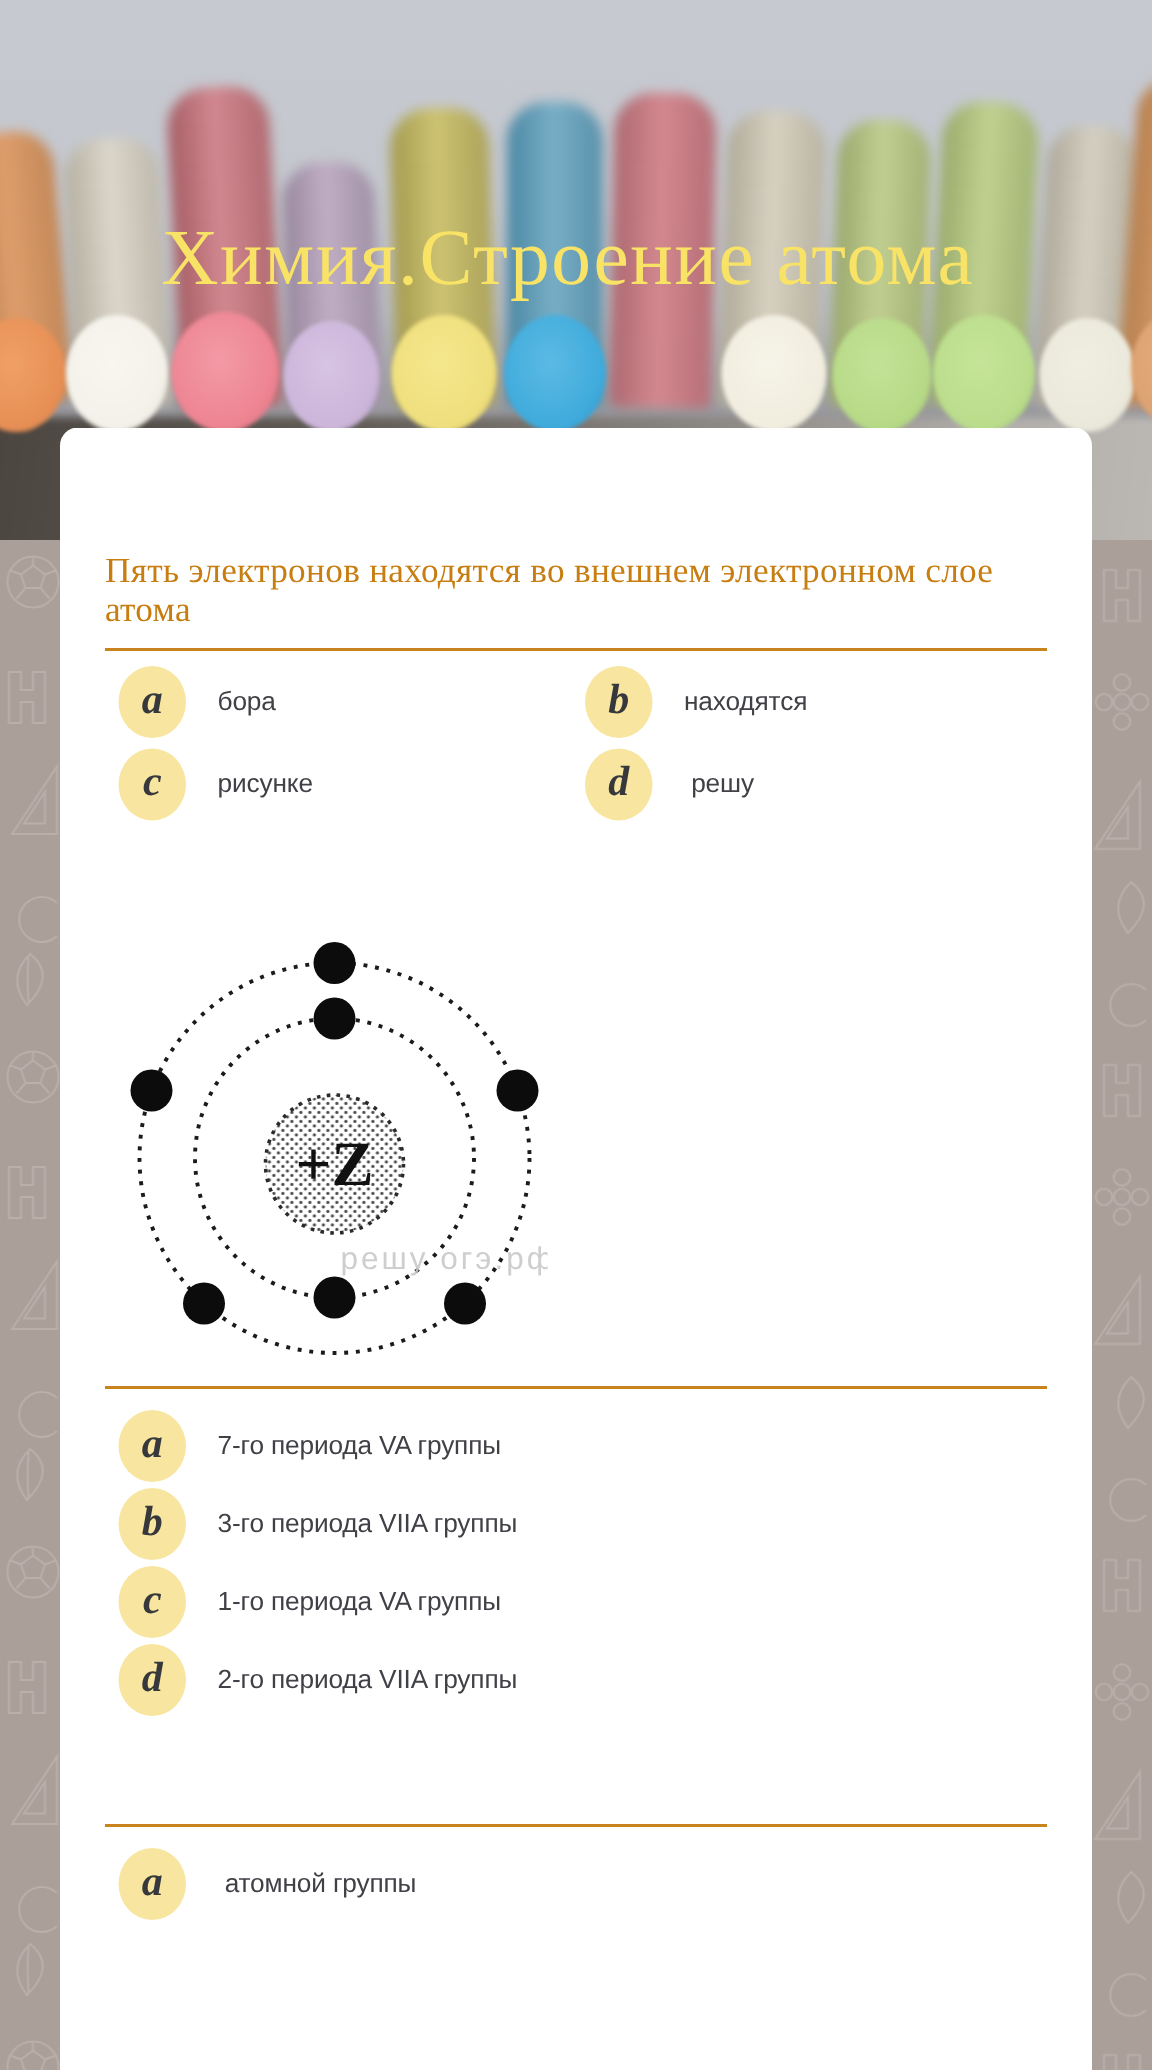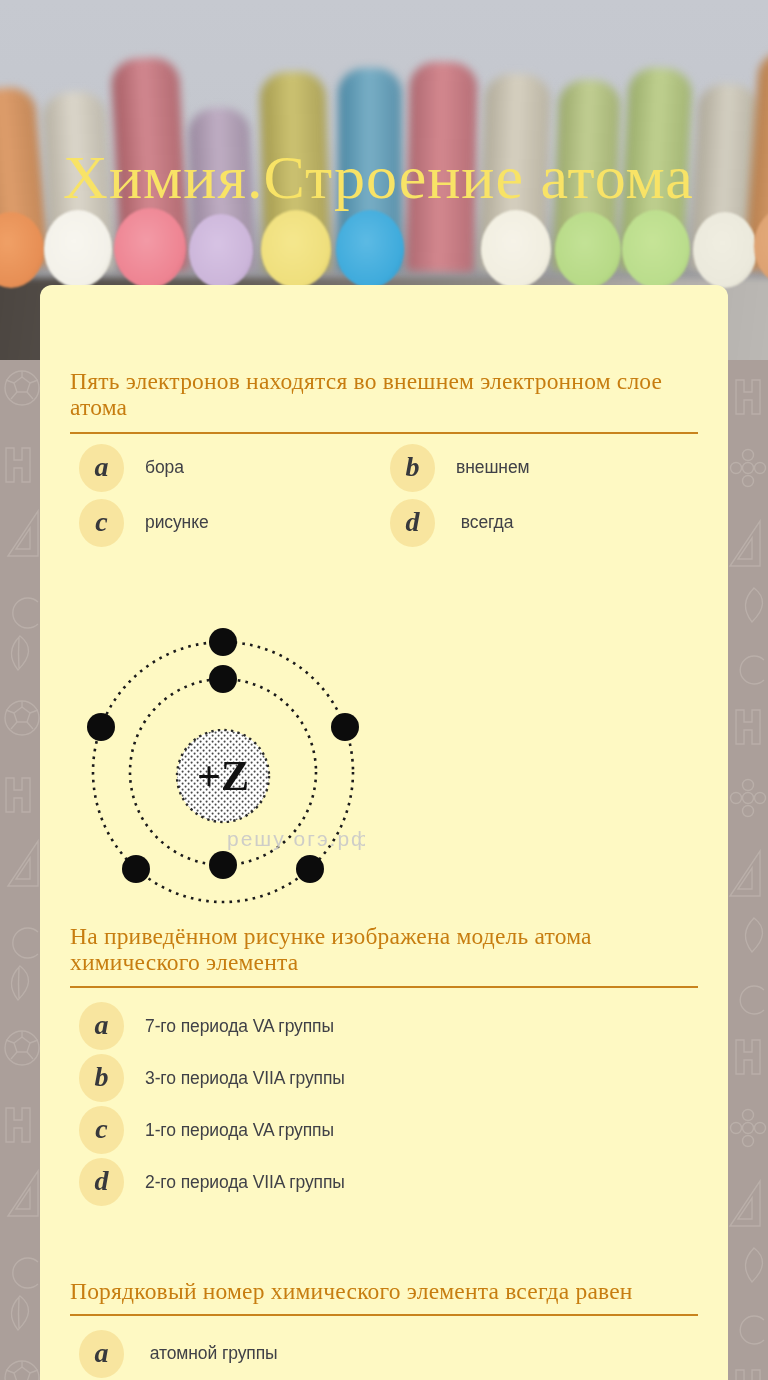--- a/index.html
+++ b/index.html
@@ -11,25 +11,25 @@
   .bg-doodles { position:absolute; left:0; top:0; width:768px; height:1380px; z-index:0; }
 
   
   .hero { position:absolute; left:0; top:0; width:768px; height:360px; overflow:hidden; z-index:1;
           background:linear-gradient(180deg,#c6c9d0 0%,#c4c7ce 38%,#b7bac1 58%,#9fa0a5 72%,#84838a 88%,#6e6a6a 100%); }
   .chalk { position:absolute; filter:blur(4px); border-radius:26px 26px 6px 6px; }
   .tip   { position:absolute; border-radius:50%; filter:blur(1.3px); }
   .hero-floor { position:absolute; left:-10px; top:278px; width:788px; height:90px; filter:blur(3px);
           background:linear-gradient(97deg,#4b4540 0%,#615b55 30%,#8d8984 62%,#b2afab 85%,#bcb9b5 100%); }
   .hero-title { position:absolute; left:0; top:142px; width:757px; text-align:center; z-index:3;
-          font-family:"Liberation Serif", serif; font-weight:400; font-size:62px; letter-spacing:1px; color:#f8e366; }
+          font-family:"Liberation Serif", serif; font-weight:400; font-size:53px; letter-spacing:1px; color:#f8e366; }
 
   
   .card { position:absolute; left:40px; top:285px; width:688px; height:1095px; z-index:2;
-          background:#fef9c3; border-radius:12px 12px 0 0; padding:0 30px; overflow:hidden; }
+          background:#ffffff; border-radius:12px 12px 0 0; padding:0 30px; overflow:hidden; }
   .question { display:block; }
   .q-title { font-family:"Liberation Serif", serif; font-weight:400; font-size:23.5px; line-height:1.12;
           color:#c77d10; letter-spacing:0.2px; }
   .rule { border:none; border-top:2px solid #c8831d; margin-top:11px; }
   .options { margin-top:10px; }
   .options.two-col { display:grid; grid-template-columns:311px 1fr; grid-auto-rows:48px; row-gap:7px; }
   .options.one-col { display:grid; grid-template-columns:1fr; grid-auto-rows:48px; row-gap:4px; }
   .option { display:flex; align-items:center; cursor:pointer; }
   .badge { width:45px; height:48px; margin-left:9px; border-radius:50%; background:#f8e59f;
            display:flex; align-items:center; justify-content:center; flex:0 0 auto; }
@@ -124,33 +124,33 @@
         <div class="option">
           <div class="badge">
               <span>a</span>
             </div>
           <div class="opt-label">бора</div>
         </div>
         <div class="option">
           <div class="badge">
               <span>b</span>
             </div>
-          <div class="opt-label">внешнем</div>
+          <div class="opt-label">находятся</div>
         </div>
         <div class="option">
           <div class="badge">
               <span>c</span>
             </div>
           <div class="opt-label">рисунке</div>
         </div>
         <div class="option">
           <div class="badge">
               <span>d</span>
             </div>
-          <div class="opt-label"> всегда</div>
+          <div class="opt-label"> решу</div>
         </div>
       </div>
     </section>
 
     
     <svg class="atom-fig" viewBox="0 0 280 280" xmlns="http://www.w3.org/2000/svg">
       <defs>
         <pattern id="nucdots" width="6" height="6" patternUnits="userSpaceOnUse">
           <rect width="6" height="6" fill="#ffffff"></rect>
           <circle cx="1.6" cy="1.6" r="1.05" fill="#4a4a4a"></circle>
@@ -175,21 +175,20 @@
         <circle cx="260" cy="101" r="14"></circle>
         <circle cx="51" cy="243" r="14"></circle>
         <circle cx="225" cy="243" r="14"></circle>
       </g>
 
       <text x="142" y="220" font-family="Liberation Sans, sans-serif" font-size="21" letter-spacing="2" fill="#c9c9c9" opacity="0.9">решу огэ.рф</text>
     </svg>
 
     
     <section class="question sec-2">
-      <h2 class="q-title">На приведённом рисунке изображена модель атома химического элемента</h2>
       <hr class="rule">
       <div class="options one-col">
         <div class="option">
           <div class="badge">
               <span>a</span>
             </div>
           <div class="opt-label">7-го периода VA группы</div>
         </div>
         <div class="option">
           <div class="badge">
@@ -207,21 +206,20 @@
           <div class="badge">
               <span>d</span>
             </div>
           <div class="opt-label">2-го периода VIIA группы</div>
         </div>
       </div>
     </section>
 
     
     <section class="question sec-3">
-      <h2 class="q-title">Порядковый номер химического элемента всегда равен</h2>
       <hr class="rule">
       <div class="options one-col">
         <div class="option">
           <div class="badge">
               <span>a</span>
             </div>
           <div class="opt-label"> атомной группы</div>
         </div>
 
       </div>

